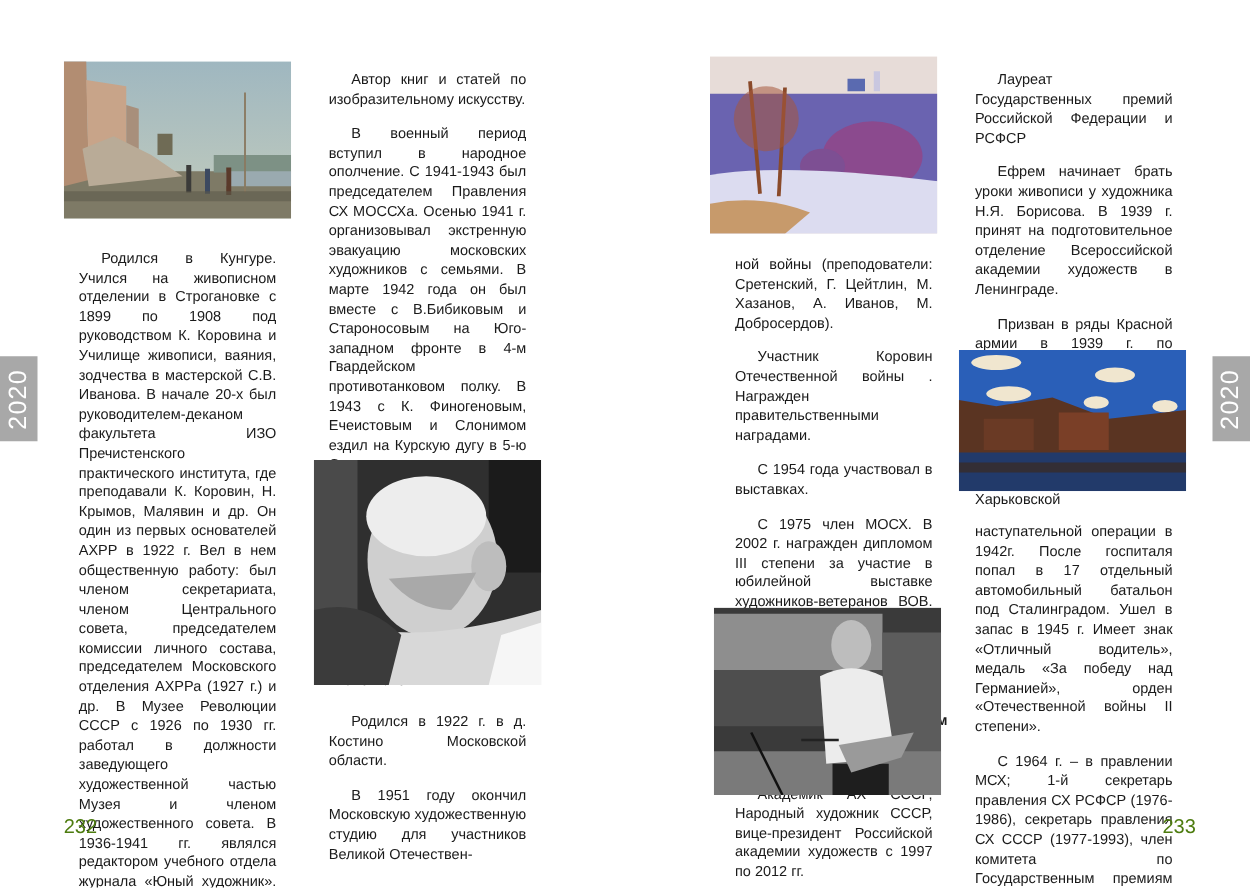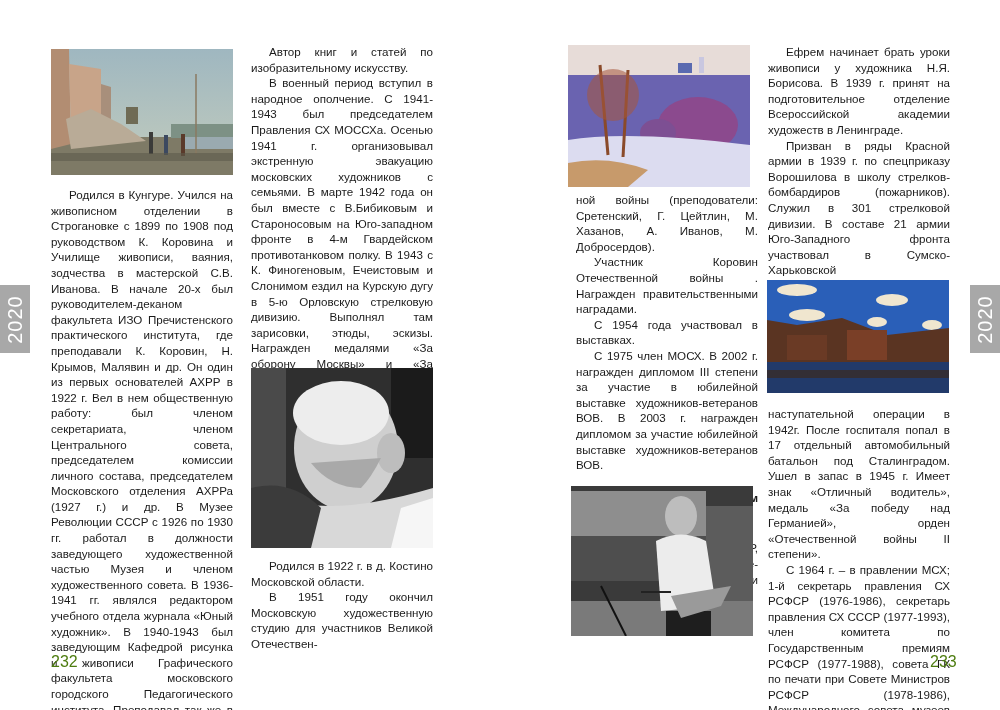--- a/index.html
+++ b/index.html
@@ -1,19 +1,19 @@
 <!DOCTYPE html>
 <html><head>
 <meta charset="utf-8">
 <style>
   html, body { margin:0; padding:0; }
   body { width:1000px; height:710px; background:#ffffff; position:relative; overflow:hidden;
          font-family:"Liberation Sans", sans-serif; color:#1a1a1a; }
   .col { position:absolute; font-size:11.6px; line-height:15.6px; text-align:justify; }
-  .col p { margin:0; text-indent:18px; }
+  .col p { margin:12px; text-indent:18px; }
   .col p.noindent { text-indent:0; }
   .name-block { margin:17px 0 4px 18px; font-size:11.6px; line-height:15.6px; }
   .name-block .bold { font-weight:bold; }
   .pic { position:absolute; overflow:hidden; }
   .pagenum { position:absolute; top:653px; font-size:16px; color:#4d7c0f; }
   .yeartab { position:absolute; width:30px; height:68px; background:#a8a8a8; color:#fff;
              display:flex; align-items:center; justify-content:center; }
   .yeartab span { transform:rotate(-90deg); font-size:20px; letter-spacing:1px; white-space:nowrap; }
 </style>
 </head>
@@ -125,20 +125,21 @@
     <ellipse cx="110" cy="30" rx="16" ry="20" fill="#bdbdbd"></ellipse>
     <path d="M85 55 Q110 42 135 55 L145 120 L90 125 Z" fill="#ececec"></path>
     <path d="M95 125 L140 125 L140 150 L95 150 Z" fill="#1e1e1e"></path>
     <polygon points="100,110 160,100 150,120 110,132" fill="#9a9a9a"></polygon>
     <line x1="30" y1="100" x2="55" y2="150" stroke="#111" stroke-width="2"></line>
     <line x1="70" y1="106" x2="100" y2="106" stroke="#222" stroke-width="2"></line>
   </svg>
 </div>
 
 <div class="col" style="left:768px; top:44px; width:182px;">
+  <p>Лауреат Государственных премий Российской Федерации и РСФСР</p>
   <p>Ефрем начинает брать уроки живописи у художника Н.Я. Борисова. В 1939 г. принят на подготовительное отделение Всероссийской академии художеств в Ленинграде.</p>
   <p>Призван в ряды Красной армии в 1939 г. по спецприказу Ворошилова в школу стрелков-бомбардиров (пожарников). Служил в 301 стрелковой дивизии. В составе 21 армии Юго-Западного фронта участвовал в Сумско-Харьковской</p>
 </div>
 
 <div class="pic" style="left:767px; top:280px; width:182px; height:113px;">
   <svg width="182" height="113" viewBox="0 0 182 113">
     <rect width="182" height="113" fill="#2a5fb8"></rect>
     <ellipse cx="30" cy="10" rx="20" ry="6" fill="#f0e6cf"></ellipse>
     <ellipse cx="125" cy="20" rx="16" ry="6" fill="#f0e6cf"></ellipse>
     <ellipse cx="40" cy="35" rx="18" ry="6" fill="#f0e6cf"></ellipse>

